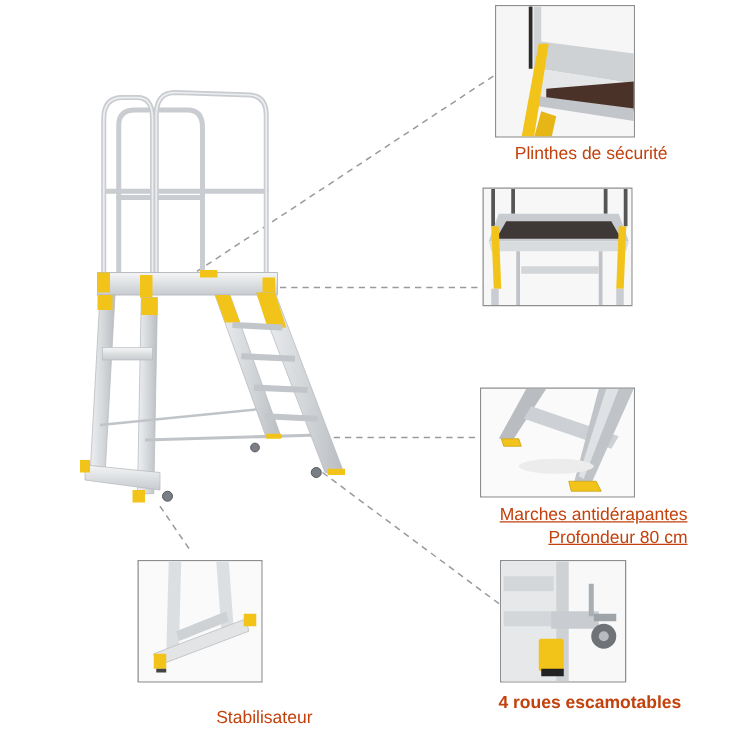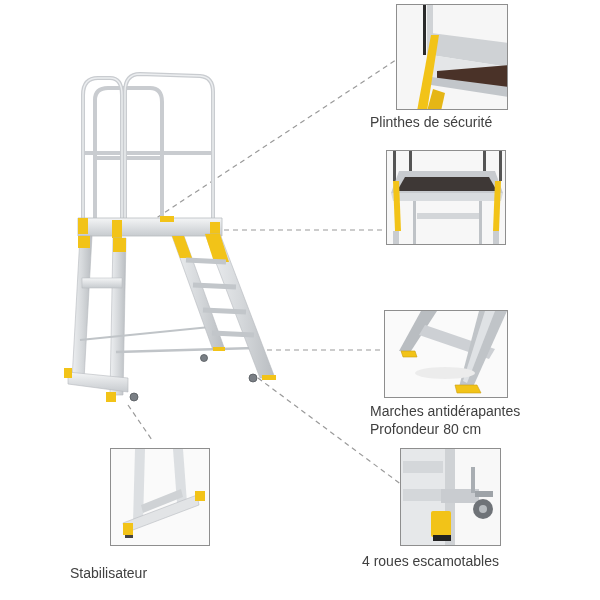--- a/index.html
+++ b/index.html
@@ -2,21 +2,21 @@
 <html><head>
 <meta charset="utf-8">
 <style>
   html, body { margin: 0; padding: 0; background: #ffffff; }
   body { width: 600px; height: 600px; position: relative; overflow: hidden;
          font-family: "Liberation Sans", "DejaVu Sans", sans-serif; color: #333333; }
   .stage { position: absolute; left: 0; top: 0; width: 600px; height: 600px; }
   svg.main { position: absolute; left: 0; top: 0; }
   .inset { position: absolute; border: 1px solid #8e8e8e; background: #ffffff; overflow: hidden; box-sizing: border-box; }
   .inset svg { display: block; }
-  .caption { position: absolute; text-align: left; font-size: 14px; line-height: 18px; color: #404040; }
+  .caption { position: absolute; text-align: right; font-size: 14px; line-height: 18px; color: #c2410c; }
   .caption span { display: block; white-space: nowrap; }
 </style>
 </head>
 <body>
 
 <div class="stage">
 
   <svg class="main" width="600" height="600" viewBox="0 0 600 600">
     <defs>
       <linearGradient id="alu" x1="0" x2="1">
@@ -130,42 +130,42 @@
       <rect width="124" height="88" fill="#fafafa"></rect>
       <polygon points="36,0 52,0 26,40 14,40" fill="#b9bdc1"></polygon>
       <polygon points="40,14 110,38 104,48 34,24" fill="#cdd0d4"></polygon>
       <polygon points="94,0 122,0 88,76 74,76" fill="#c0c4c8"></polygon>
       <polygon points="100,0 110,0 82,72 78,70" fill="#dfe2e5"></polygon>
       <polygon points="16,40 30,40 32,46 18,46" fill="#f2c318" stroke="#c99e10" stroke-width="0.6"></polygon>
       <polygon points="70,74 92,74 96,82 72,82" fill="#f2c318" stroke="#c99e10" stroke-width="0.6"></polygon>
       <ellipse cx="60" cy="62" rx="30" ry="6" fill="#ececec"></ellipse>
     </svg>
   </div>
-  <div class="caption" style="left:370px; top:402px; width:180px;">
+  <div class="caption" style="left:370px; top:402px; width:180px;text-decoration:underline;">
     <span>Marches antidérapantes</span>
     <span>Profondeur 80 cm</span>
   </div>
 
   <div class="inset" style="left:400px; top:448px; width:101px; height:98px;">
     <svg width="101" height="98" viewBox="0 0 101 98">
       <rect width="101" height="98" fill="#f8f8f8"></rect>
       <polygon points="0,0 48,0 48,98 0,98" fill="#e6e8ea"></polygon>
       <rect x="2" y="12" width="40" height="12" fill="#d4d7da"></rect>
       <rect x="2" y="40" width="40" height="12" fill="#d4d7da"></rect>
       <rect x="44" y="0" width="10" height="98" fill="#cfd2d5"></rect>
       <rect x="40" y="40" width="38" height="14" fill="#c9ccd0"></rect>
       <rect x="70" y="18" width="4" height="26" fill="#a9aeb3"></rect>
       <circle cx="82" cy="60" r="10" fill="#6f7378"></circle>
       <circle cx="82" cy="60" r="4" fill="#b8bcc0"></circle>
       <rect x="74" y="42" width="18" height="6" fill="#9ea3a8"></rect>
       <rect x="30" y="62" width="20" height="26" rx="2" fill="#f2c318"></rect>
       <rect x="32" y="86" width="18" height="6" fill="#222222"></rect>
     </svg>
   </div>
-  <div class="caption" style="left:362px; top:552px; width:164px;">
+  <div class="caption" style="left:381px; top:552px; width:164px;font-weight:bold;">
     <span>4 roues escamotables</span>
   </div>
 
   <div class="inset" style="left:110px; top:448px; width:100px; height:98px;">
     <svg width="100" height="98" viewBox="0 0 100 98">
       <rect width="100" height="98" fill="#fafafa"></rect>
       <polygon points="24,0 34,0 32,74 22,74" fill="#dcdfe2"></polygon>
       <polygon points="62,0 72,0 76,54 66,54" fill="#dcdfe2"></polygon>
       <polygon points="30,56 70,40 72,48 32,64" fill="#cfd2d5"></polygon>
       <polygon points="12,74 86,46 88,56 14,84" fill="#e2e4e6" stroke="#b7bbbf" stroke-width="0.6"></polygon>

